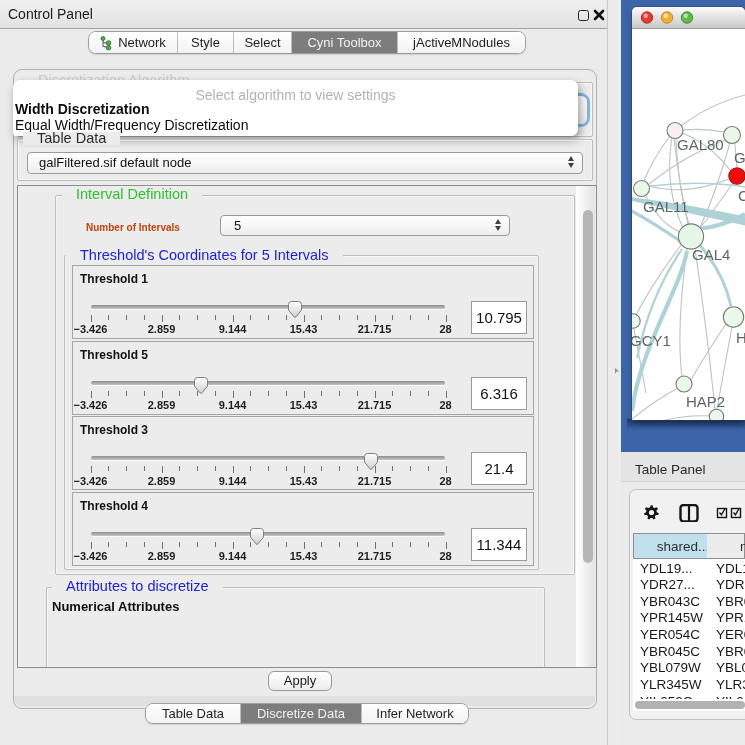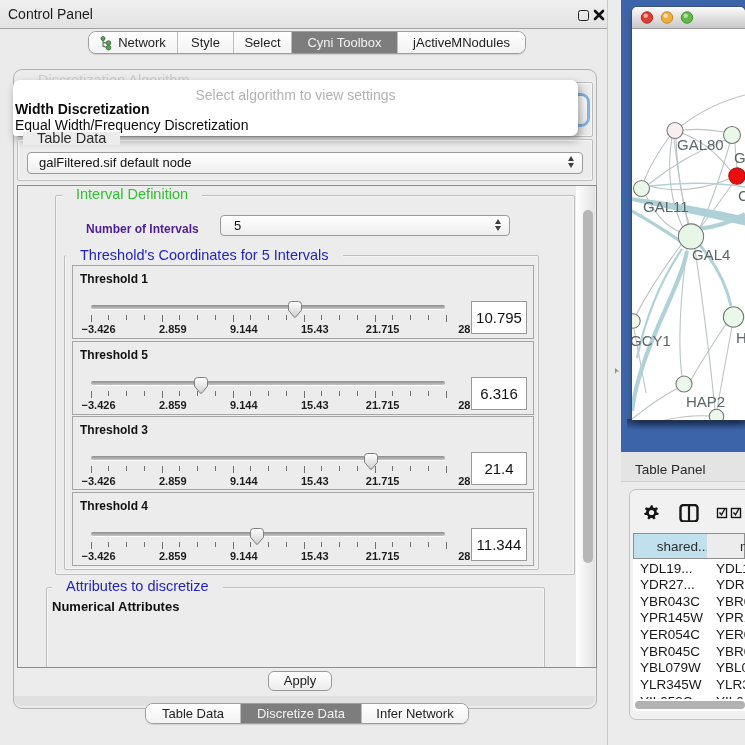--- a/index.html
+++ b/index.html
@@ -30,21 +30,21 @@
 .spin:after{content:"";position:absolute;left:0;top:7px;border-left:3.5px solid transparent;
   border-right:3.5px solid transparent;border-top:5px solid #3f3f3f;}
 
 .thbox{left:72px;width:460px;height:72px;border:1px solid #a5a5a5;background:#ececec;}
 .thbox .ttl{position:absolute;left:7px;top:6px;font-size:12px;font-weight:bold;color:#111;}
 .track{position:absolute;left:18px;top:39px;width:354px;height:4px;border-radius:3px;
   background:linear-gradient(#8d8d8d,#c6c6c6);box-shadow:0 1px 0 rgba(255,255,255,.8);}
 .tick{position:absolute;width:1px;background:#707070;top:49px;height:5px;}
 .tick.mj{height:7px;}
 .tlab{position:absolute;top:57.5px;font-size:11px;font-weight:bold;color:#1d1d1d;width:50px;
-  text-align:right;margin-left:-25px;}
+  text-align:center;margin-left:-25px;}
 .thumb{position:absolute;top:34.5px;}
 .vfield{position:absolute;left:398px;top:35px;width:54px;height:31px;background:#fff;
   border:1px solid #9a9a9a;font-size:15px;color:#111;text-align:center;line-height:31px;}
 
 #attrlist{left:48px;top:433.5px;width:462px;height:70px;background:#fff;border:1px solid #a0a0a0;
   font-size:13px;color:#111;}
 #attrlist div{padding-left:1px;height:18px;line-height:18px;}
 
 .btn{background:linear-gradient(#ffffff,#ececec);border:1px solid #989898;border-radius:6px;
   font-size:13px;color:#1a1a1a;text-align:center;}
@@ -99,21 +99,21 @@
 <div class="abs group" style="left:17px;top:139px;width:574px;height:40px;"></div>
 <div class="abs gtitle" style="left:23px;top:132px;color:#2b2b2b;">Table Data</div>
 <div class="abs combo" style="left:27px;top:152px;width:543px;height:20px;line-height:20px;padding-left:11px;">galFiltered.sif default node
   <div class="spin" style="top:3px;"></div></div>
 
 <div class="abs" style="left:17px;top:185px;width:578px;height:481px;border:1px solid #8d8d8d;background:#ececec;overflow:hidden;">
  <div class="abs" style="left:0;top:0;width:558px;height:481px;overflow:hidden;">
 
   <div class="abs group" style="left:37px;top:9px;width:518px;height:378px;"></div>
   <div class="abs gtitle" style="left:44px;top:2px;color:#2ec22e;">Interval Definition</div>
-  <div class="abs" style="left:68px;top:35.5px;font-size:12px;font-weight:bold;color:#4c1d95;">Number of Intervals</div>
+  <div class="abs" style="left:68px;top:35.5px;font-size:10px;font-weight:bold;color:#c2410c;">Number of Intervals</div>
   <div class="abs combo" style="left:202px;top:29px;width:275px;height:19px;line-height:19px;padding-left:13px;">5
     <div class="spin" style="top:3px;"></div></div>
 
   <div class="abs group" style="left:46px;top:69px;width:473px;height:313px;"></div>
   <div class="abs gtitle" style="left:48px;top:63px;color:#2222cc;">Threshold's Coordinates for 5 Intervals</div>
 
   <div class="abs thbox" style="left:54px;top:78.5px;">
   <div class="ttl">Threshold 1</div>
   <div class="track"></div>
   <div class="tick mj" style="left:17.5px;"></div>

